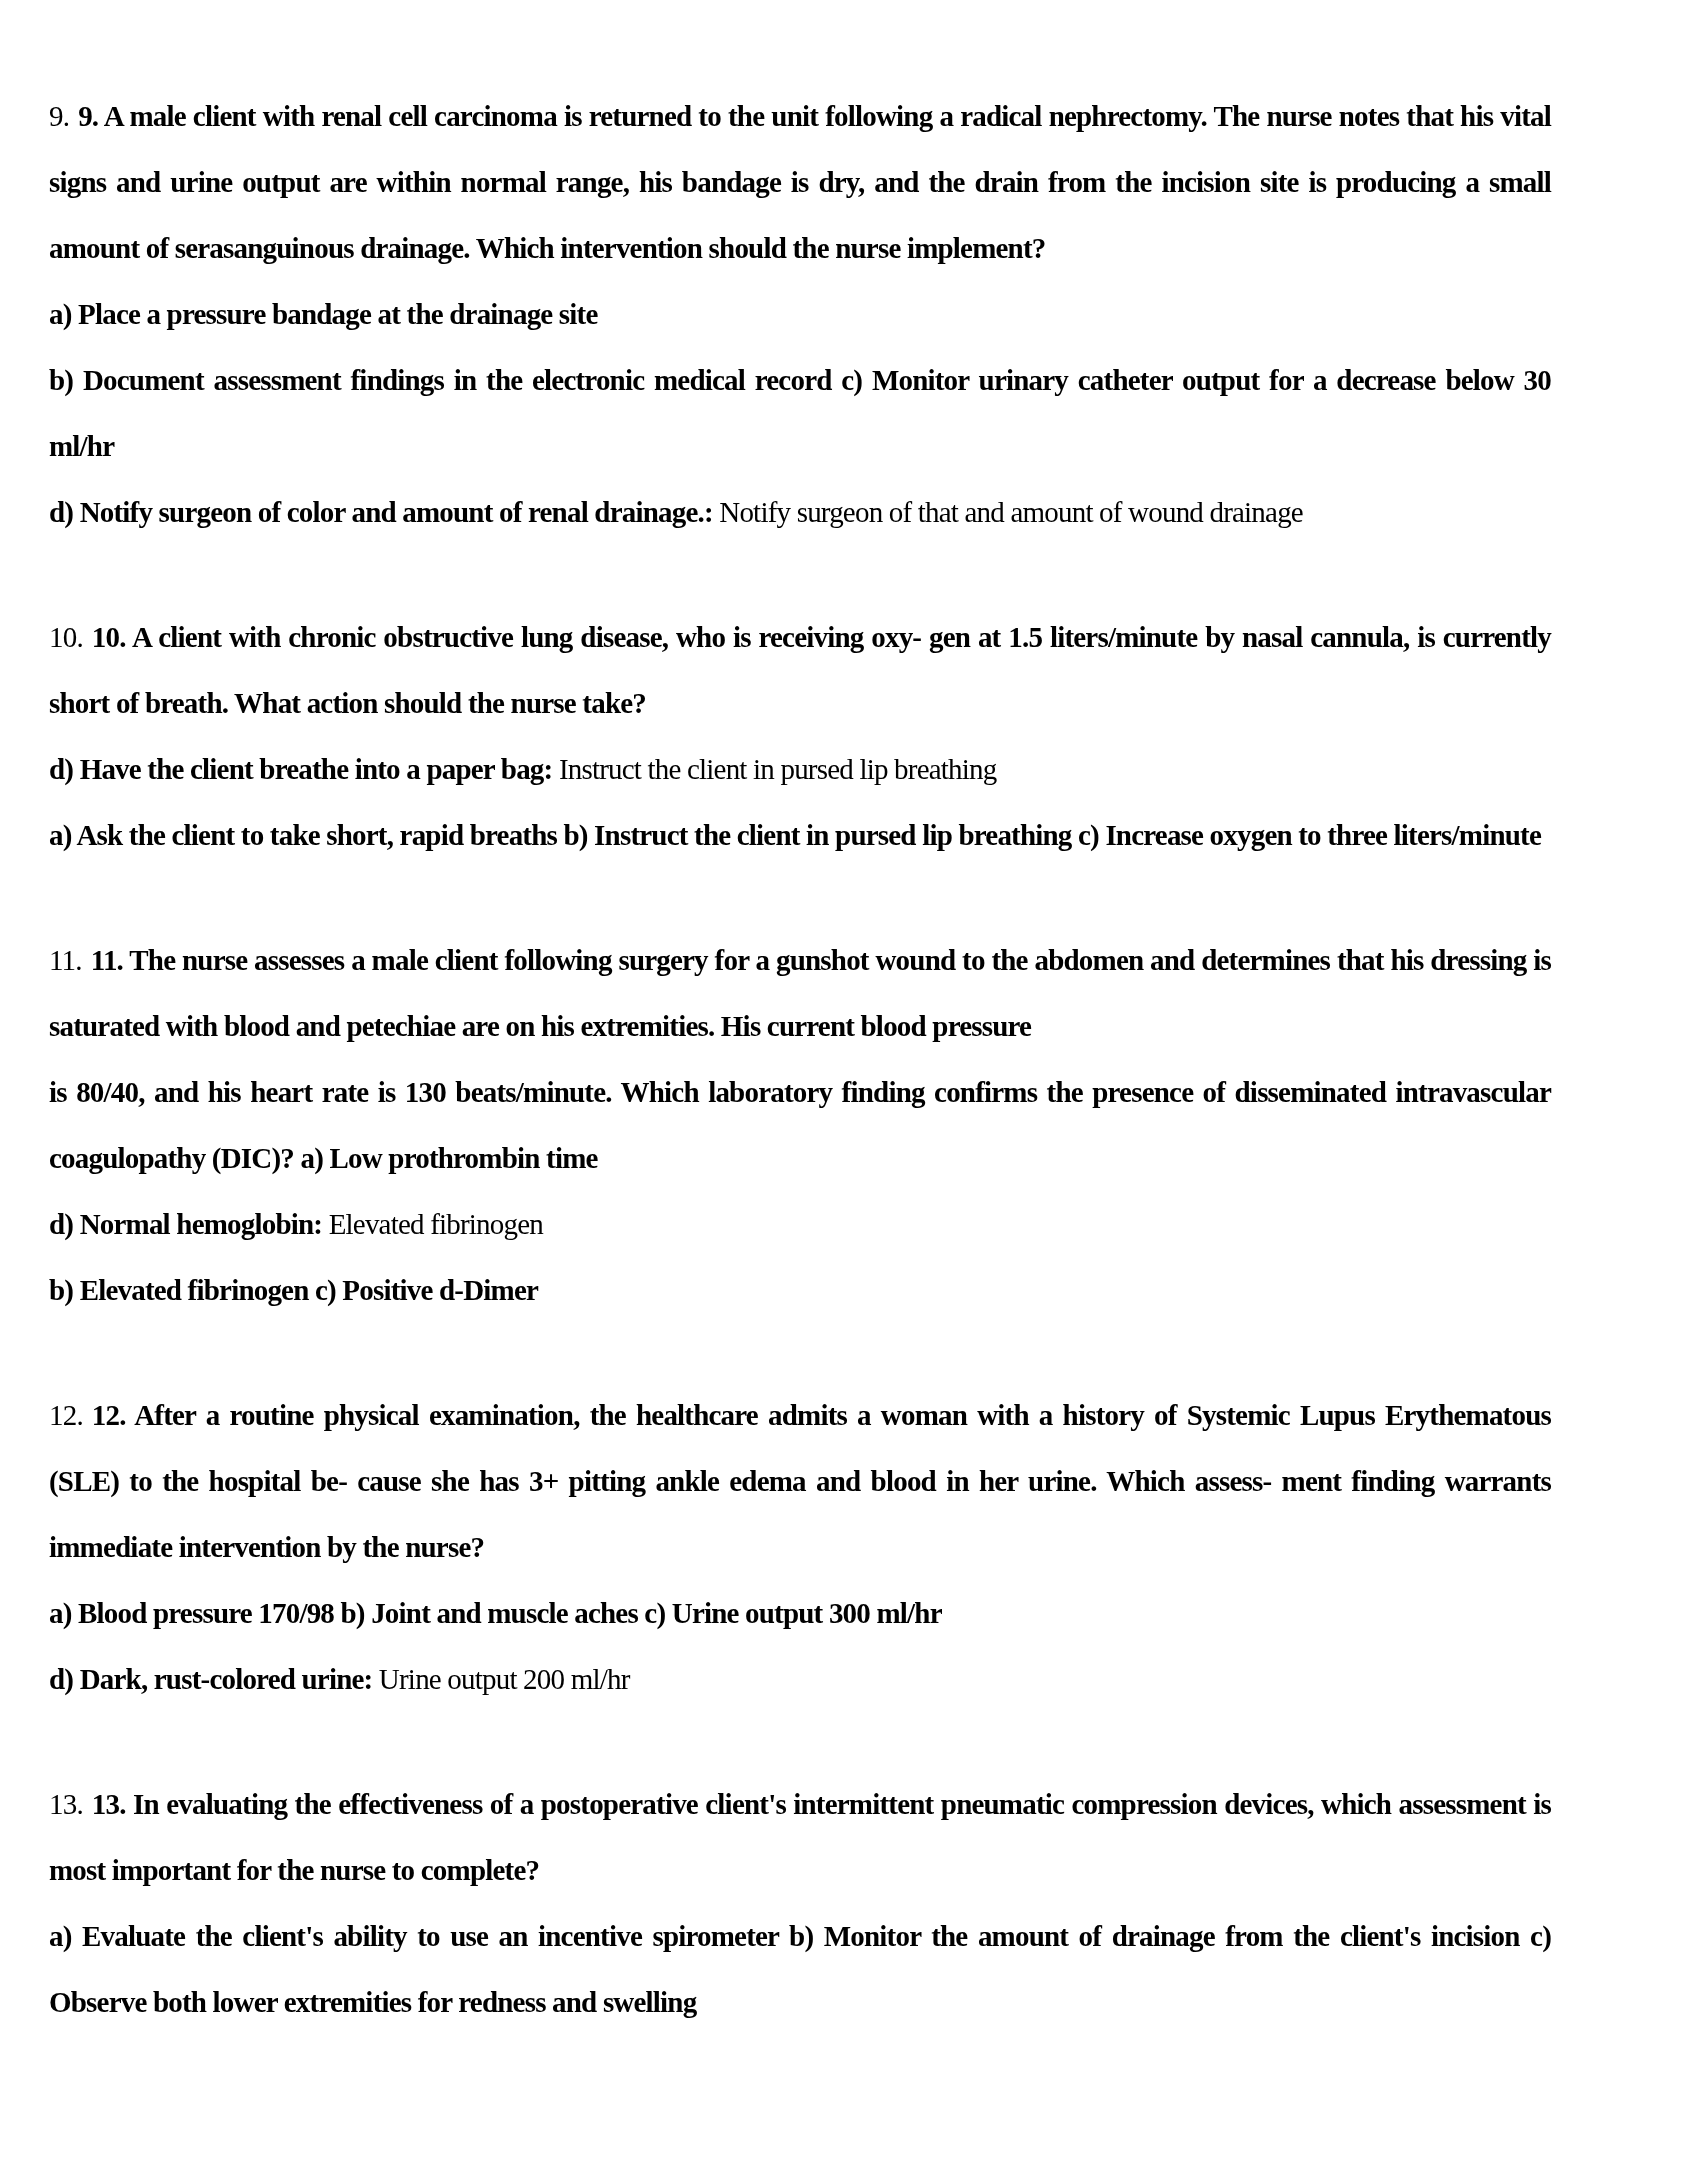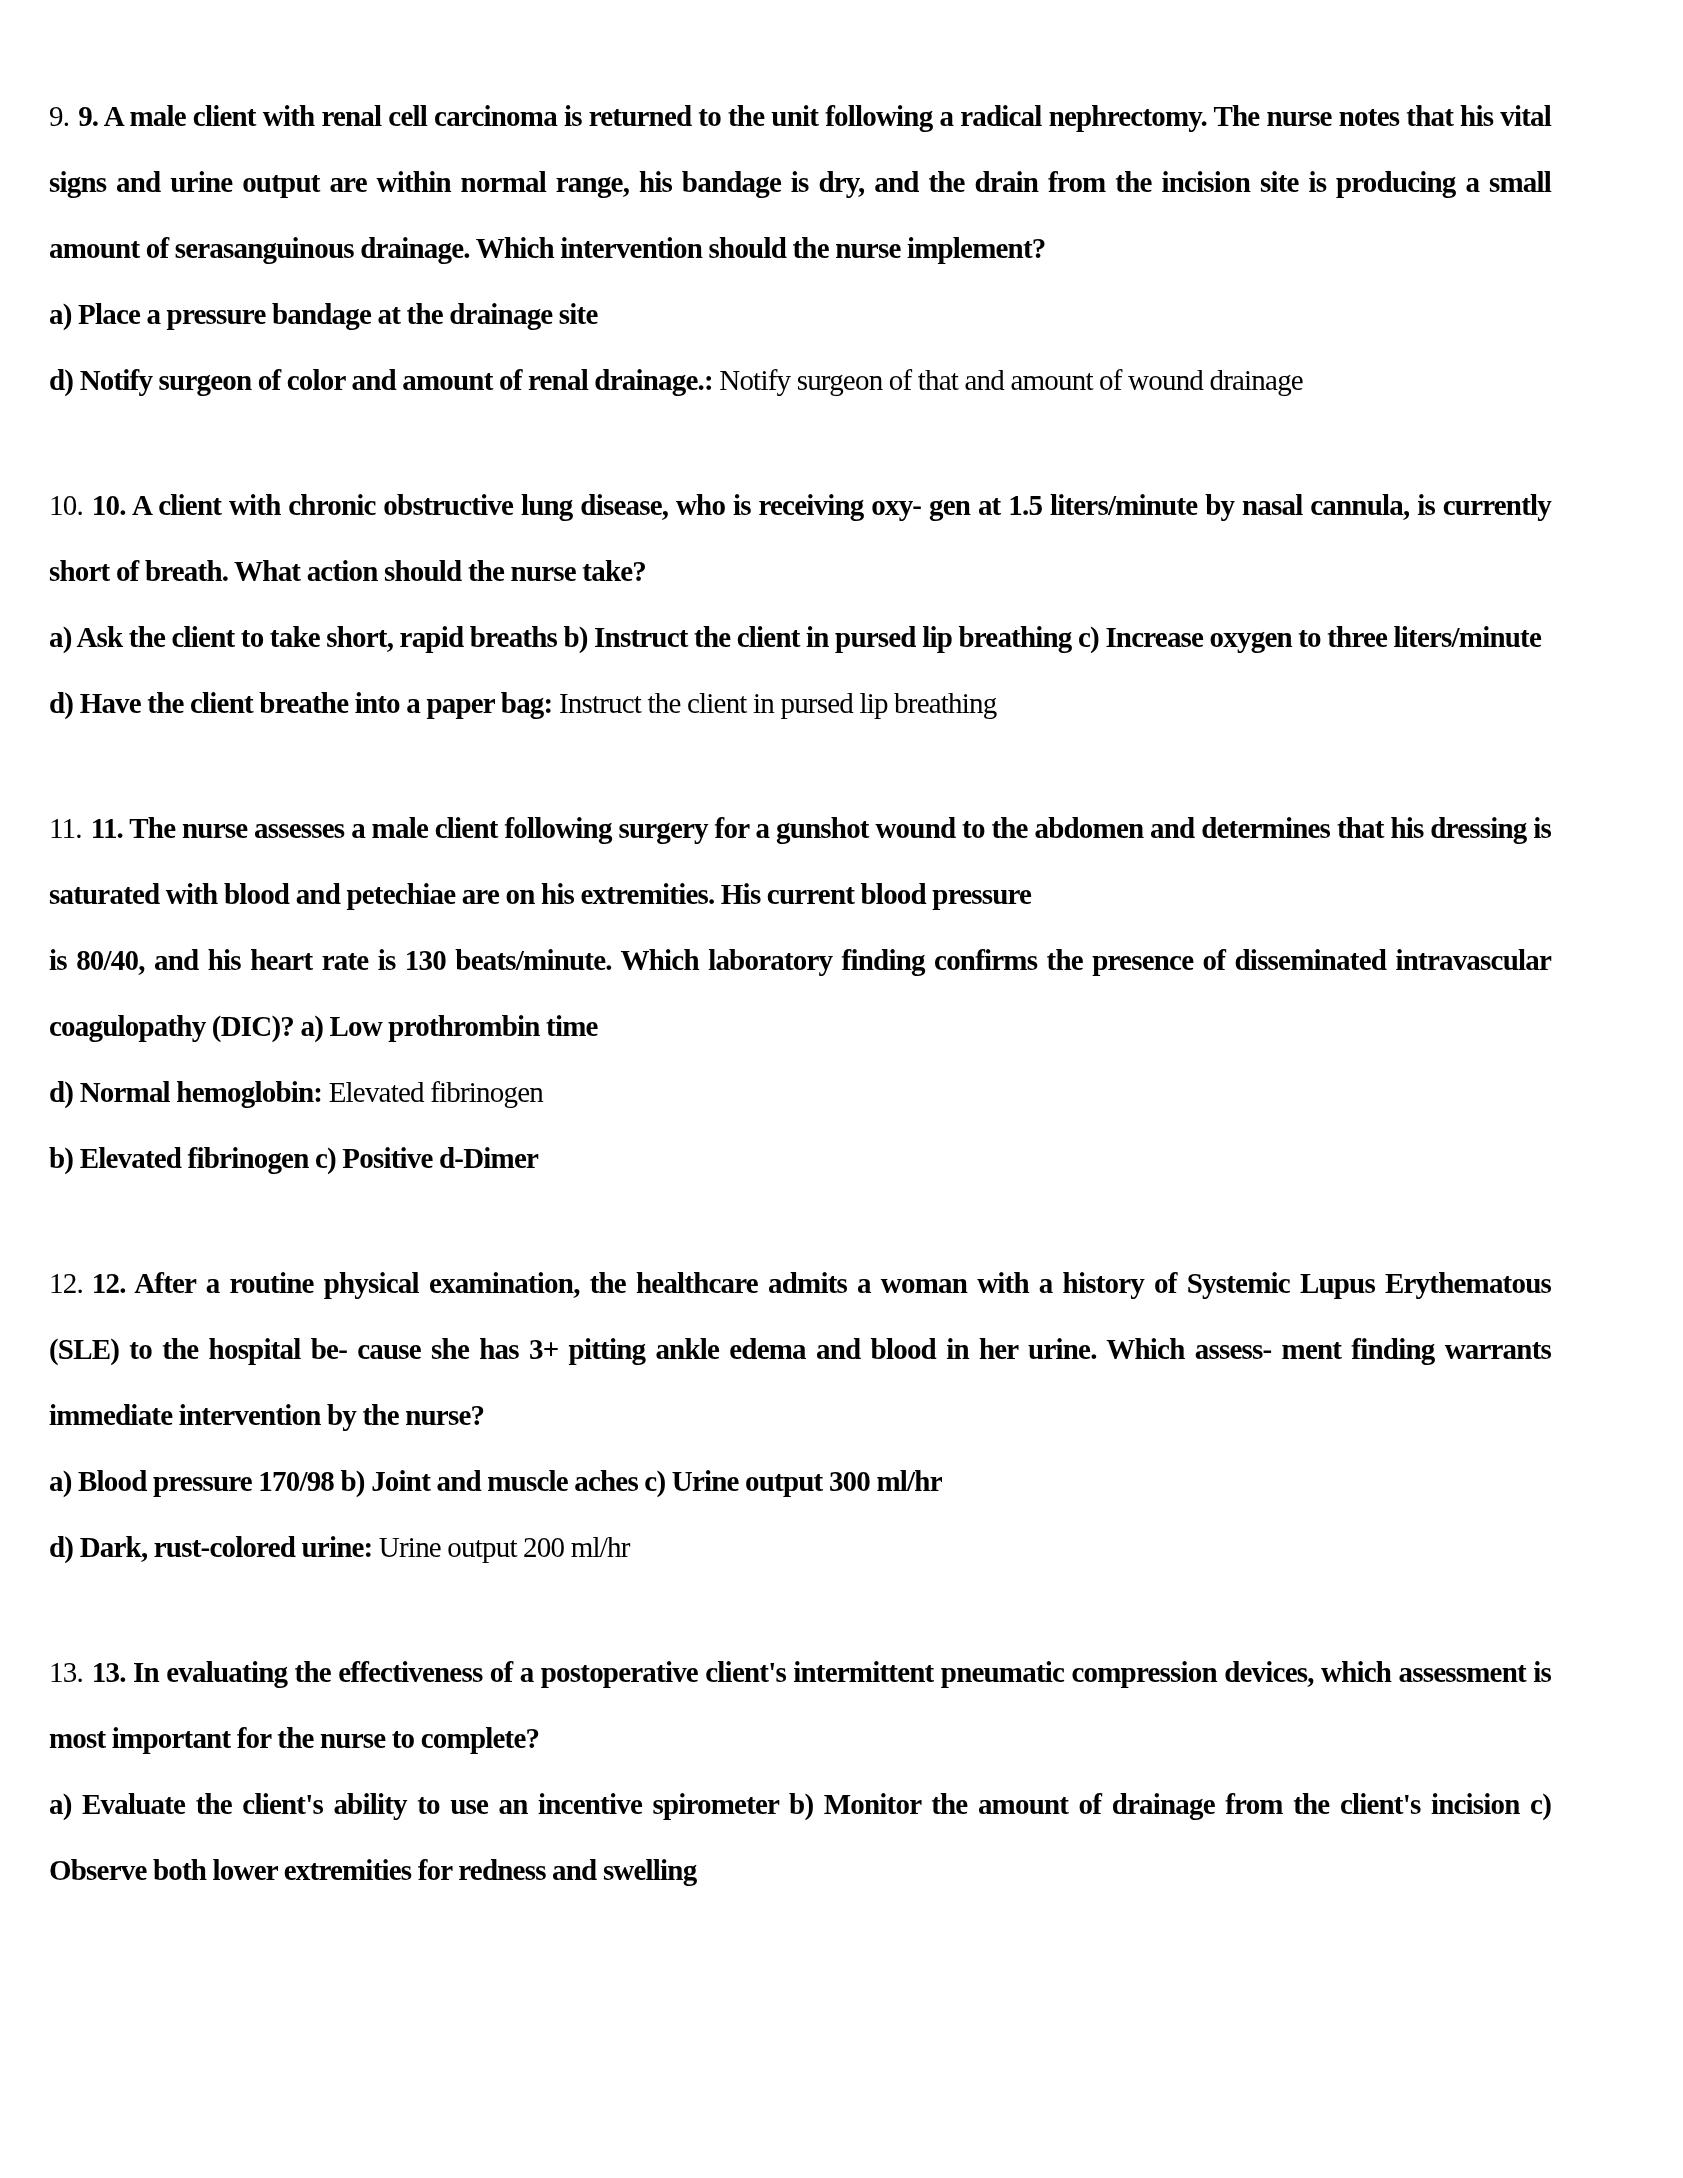--- a/index.html
+++ b/index.html
@@ -28,27 +28,28 @@
   .r    { font-weight: 400; }
 </style>
 </head>
 <body>
 
 <div class="page">
 
   <section class="question">
     <p class="para"><span class="num">9.</span><span class="b">9. A male client with renal cell carcinoma is returned to the unit following a radical nephrectomy. The nurse notes that his vital signs and urine output are within normal range, his bandage is dry, and the drain from the incision site is producing a small amount of serasanguinous drainage. Which intervention should the nurse implement?</span></p>
     <p class="para"><span class="b">a) Place a pressure bandage at the drainage site</span></p>
+    <p class="para"><span class="b">b) Document assessment findings in the electronic medical record c) Monitor urinary catheter output for a decrease below 30 ml/hr</span></p>
     <p class="para"><span class="b">d) Notify surgeon of color and amount of renal drainage.:</span><span class="r"> Notify surgeon of that and amount of wound drainage</span></p>
   </section>
 
   <section class="question">
     <p class="para"><span class="num">10.</span><span class="b">10. A client with chronic obstructive lung disease, who is receiving oxy- gen at 1.5 liters/minute by nasal cannula, is currently short of breath. What action should the nurse take?</span></p>
+    <p class="para"><span class="b">d) Have the client breathe into a paper bag:</span><span class="r"> Instruct the client in pursed lip breathing</span></p>
     <p class="para"><span class="b">a) Ask the client to take short, rapid breaths b) Instruct the client in pursed lip breathing c) Increase oxygen to three liters/minute</span></p>
-    <p class="para"><span class="b">d) Have the client breathe into a paper bag:</span><span class="r"> Instruct the client in pursed lip breathing</span></p>
   </section>
 
   <section class="question">
     <p class="para"><span class="num">11.</span><span class="b">11. The nurse assesses a male client following surgery for a gunshot wound to the abdomen and determines that his dressing is saturated with blood and petechiae are on his extremities. His current blood pressure</span></p>
     <p class="para"><span class="b">is 80/40, and his heart rate is 130 beats/minute. Which laboratory finding confirms the presence of disseminated intravascular coagulopathy (DIC)? a) Low prothrombin time</span></p>
     <p class="para"><span class="b">d) Normal hemoglobin:</span><span class="r"> Elevated fibrinogen</span></p>
     <p class="para"><span class="b">b) Elevated fibrinogen c) Positive d-Dimer</span></p>
   </section>
 
   <section class="question">

